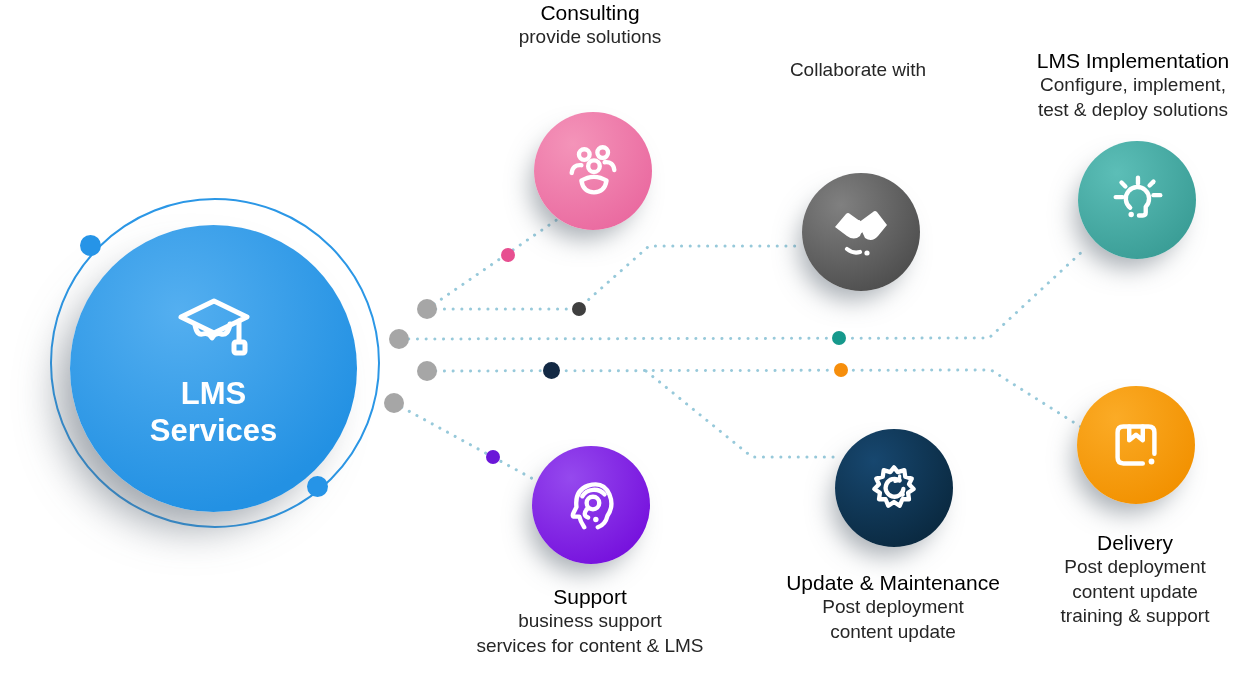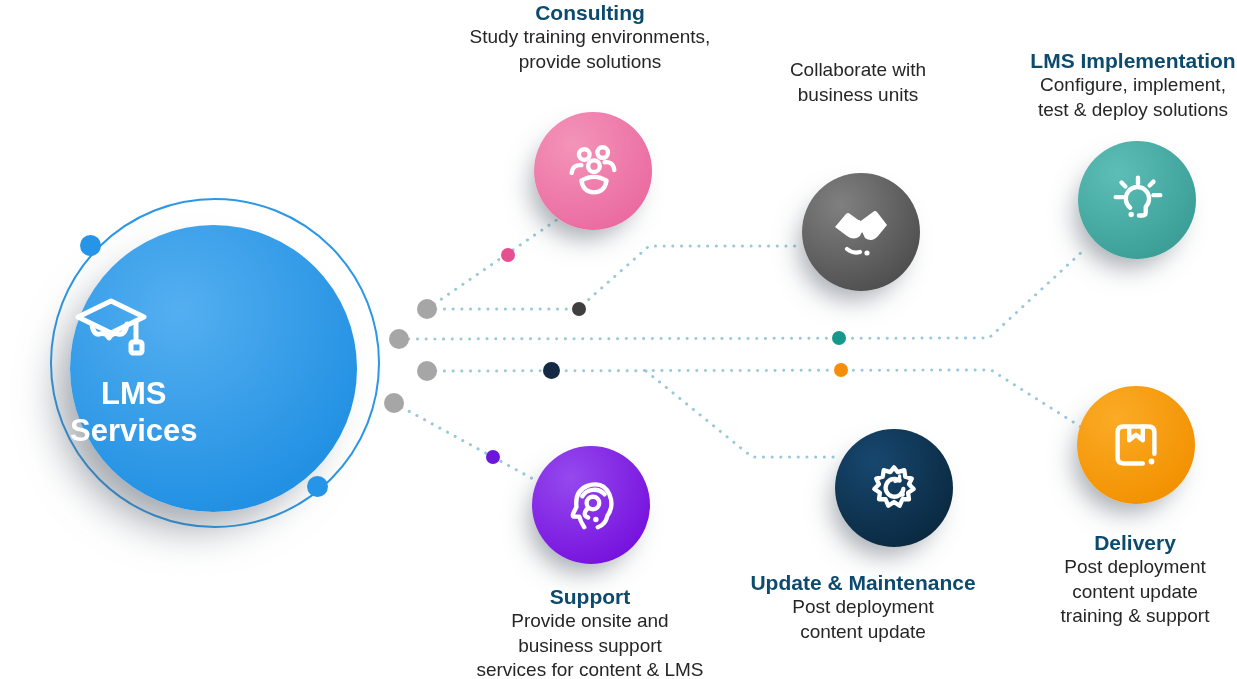--- a/index.html
+++ b/index.html
@@ -20,34 +20,34 @@
   .node-dot{ width:14px; height:14px; }
   
   .hub{ position:absolute; left:0; top:0; z-index:3; }
   .hub-ring{ position:absolute; left:50px; top:198px; width:330px; height:330px;
              border:2px solid; border-color:var(--ring,#2b97e6); border-radius:50%; }
   .hub-ring-dot{ position:absolute; width:21px; height:21px; border-radius:50%; z-index:4; }
   .hub-circle{ position:absolute; left:70px; top:225px; width:287px; height:287px;
     border-radius:50%;
     background:radial-gradient(circle at 38% 30%, var(--c1,#54aff0) 0%, var(--c2,#2391e3) 75%);
     box-shadow:-22px 26px 40px -10px rgba(84,95,108,.55);
-    display:flex; flex-direction:column; align-items:flex-start; justify-content:center;
+    display:flex; flex-direction:column; align-items:center; justify-content:center;
     padding-top:6px;
   }
   .hub-title{ color:#fff; font-weight:bold; font-size:31px; line-height:37px;
               text-align:center; margin-top:10px; }
   
   .bubble{ position:absolute; width:118px; height:118px; border-radius:50%; z-index:3;
     background:radial-gradient(circle at 33% 27%, var(--c1) 0%, var(--c2) 80%);
     box-shadow:-9px 15px 24px -6px rgba(84,95,108,.5);
     display:flex; align-items:center; justify-content:center;
   }
   
   .tblock{ position:absolute; text-align:center; z-index:2; color:#262626; }
-  .ttitle{ font-size:21px; font-weight:bold; color:#0c4a6e; line-height:25px;text-align:center; }
+  .ttitle{ font-size:21px; font-weight:normal; color:#000000; line-height:25px;text-align:center; }
   .tline{ font-size:19px; line-height:24.5px; }
   .icon-svg{ display:block; }
 </style>
 </head>
 <body>
 
 <div class="canvas" style="--line: #97c9da;">
 
   <svg class="conn" width="1237" height="679" viewBox="0 0 1237 679">
     <path d="M427 309 L558 219"></path>
@@ -143,43 +143,40 @@
   <div class="bubble" style="left: 1077px; top: 386px; --c1: #fbab26; --c2: #f29100;">
     <svg class="icon-svg" width="62" height="62" viewBox="0 0 64 64" fill="none" stroke="#fff" stroke-width="4.6" stroke-linecap="round" stroke-linejoin="round">
       <path d="M51 41 L51 19 Q51 13 45 13 L19 13 Q13 13 13 19 L13 45 Q13 51 19 51 L39 51"></path>
       <path d="M25 13 L25 27 L32 21.5 L39 27 L39 13"></path>
       <circle fill="#fff" stroke="none" cx="48" cy="49" r="3"></circle>
     </svg>
   </div>
 
   <div class="tblock" style="left:430px; top:0px; width:320px;">
     <div class="ttitle">Consulting</div>
-    <div class="tline">Study training environments,</div>
     <div class="tline">provide solutions</div>
   </div>
 
   <div class="tblock" style="left:718px; top:58px; width:280px;">
     <div class="tline">Collaborate with</div>
-    <div class="tline">business units</div>
   </div>
 
   <div class="tblock" style="left:983px; top:48px; width:300px;">
     <div class="ttitle">LMS Implementation</div>
     <div class="tline">Configure, implement,</div>
     <div class="tline">test &amp; deploy solutions</div>
   </div>
 
   <div class="tblock" style="left:440px; top:584px; width:300px;">
     <div class="ttitle">Support</div>
-    <div class="tline">Provide onsite and</div>
     <div class="tline">business support</div>
     <div class="tline">services for content &amp; LMS</div>
   </div>
 
-  <div class="tblock" style="left:713px; top:570px; width:300px;">
+  <div class="tblock" style="left:743px; top:570px; width:300px;">
     <div class="ttitle">Update &amp; Maintenance</div>
     <div class="tline">Post deployment</div>
     <div class="tline">content update</div>
   </div>
 
   <div class="tblock" style="left:985px; top:530px; width:300px;">
     <div class="ttitle">Delivery</div>
     <div class="tline">Post deployment</div>
     <div class="tline">content update</div>
     <div class="tline">training &amp; support</div>

